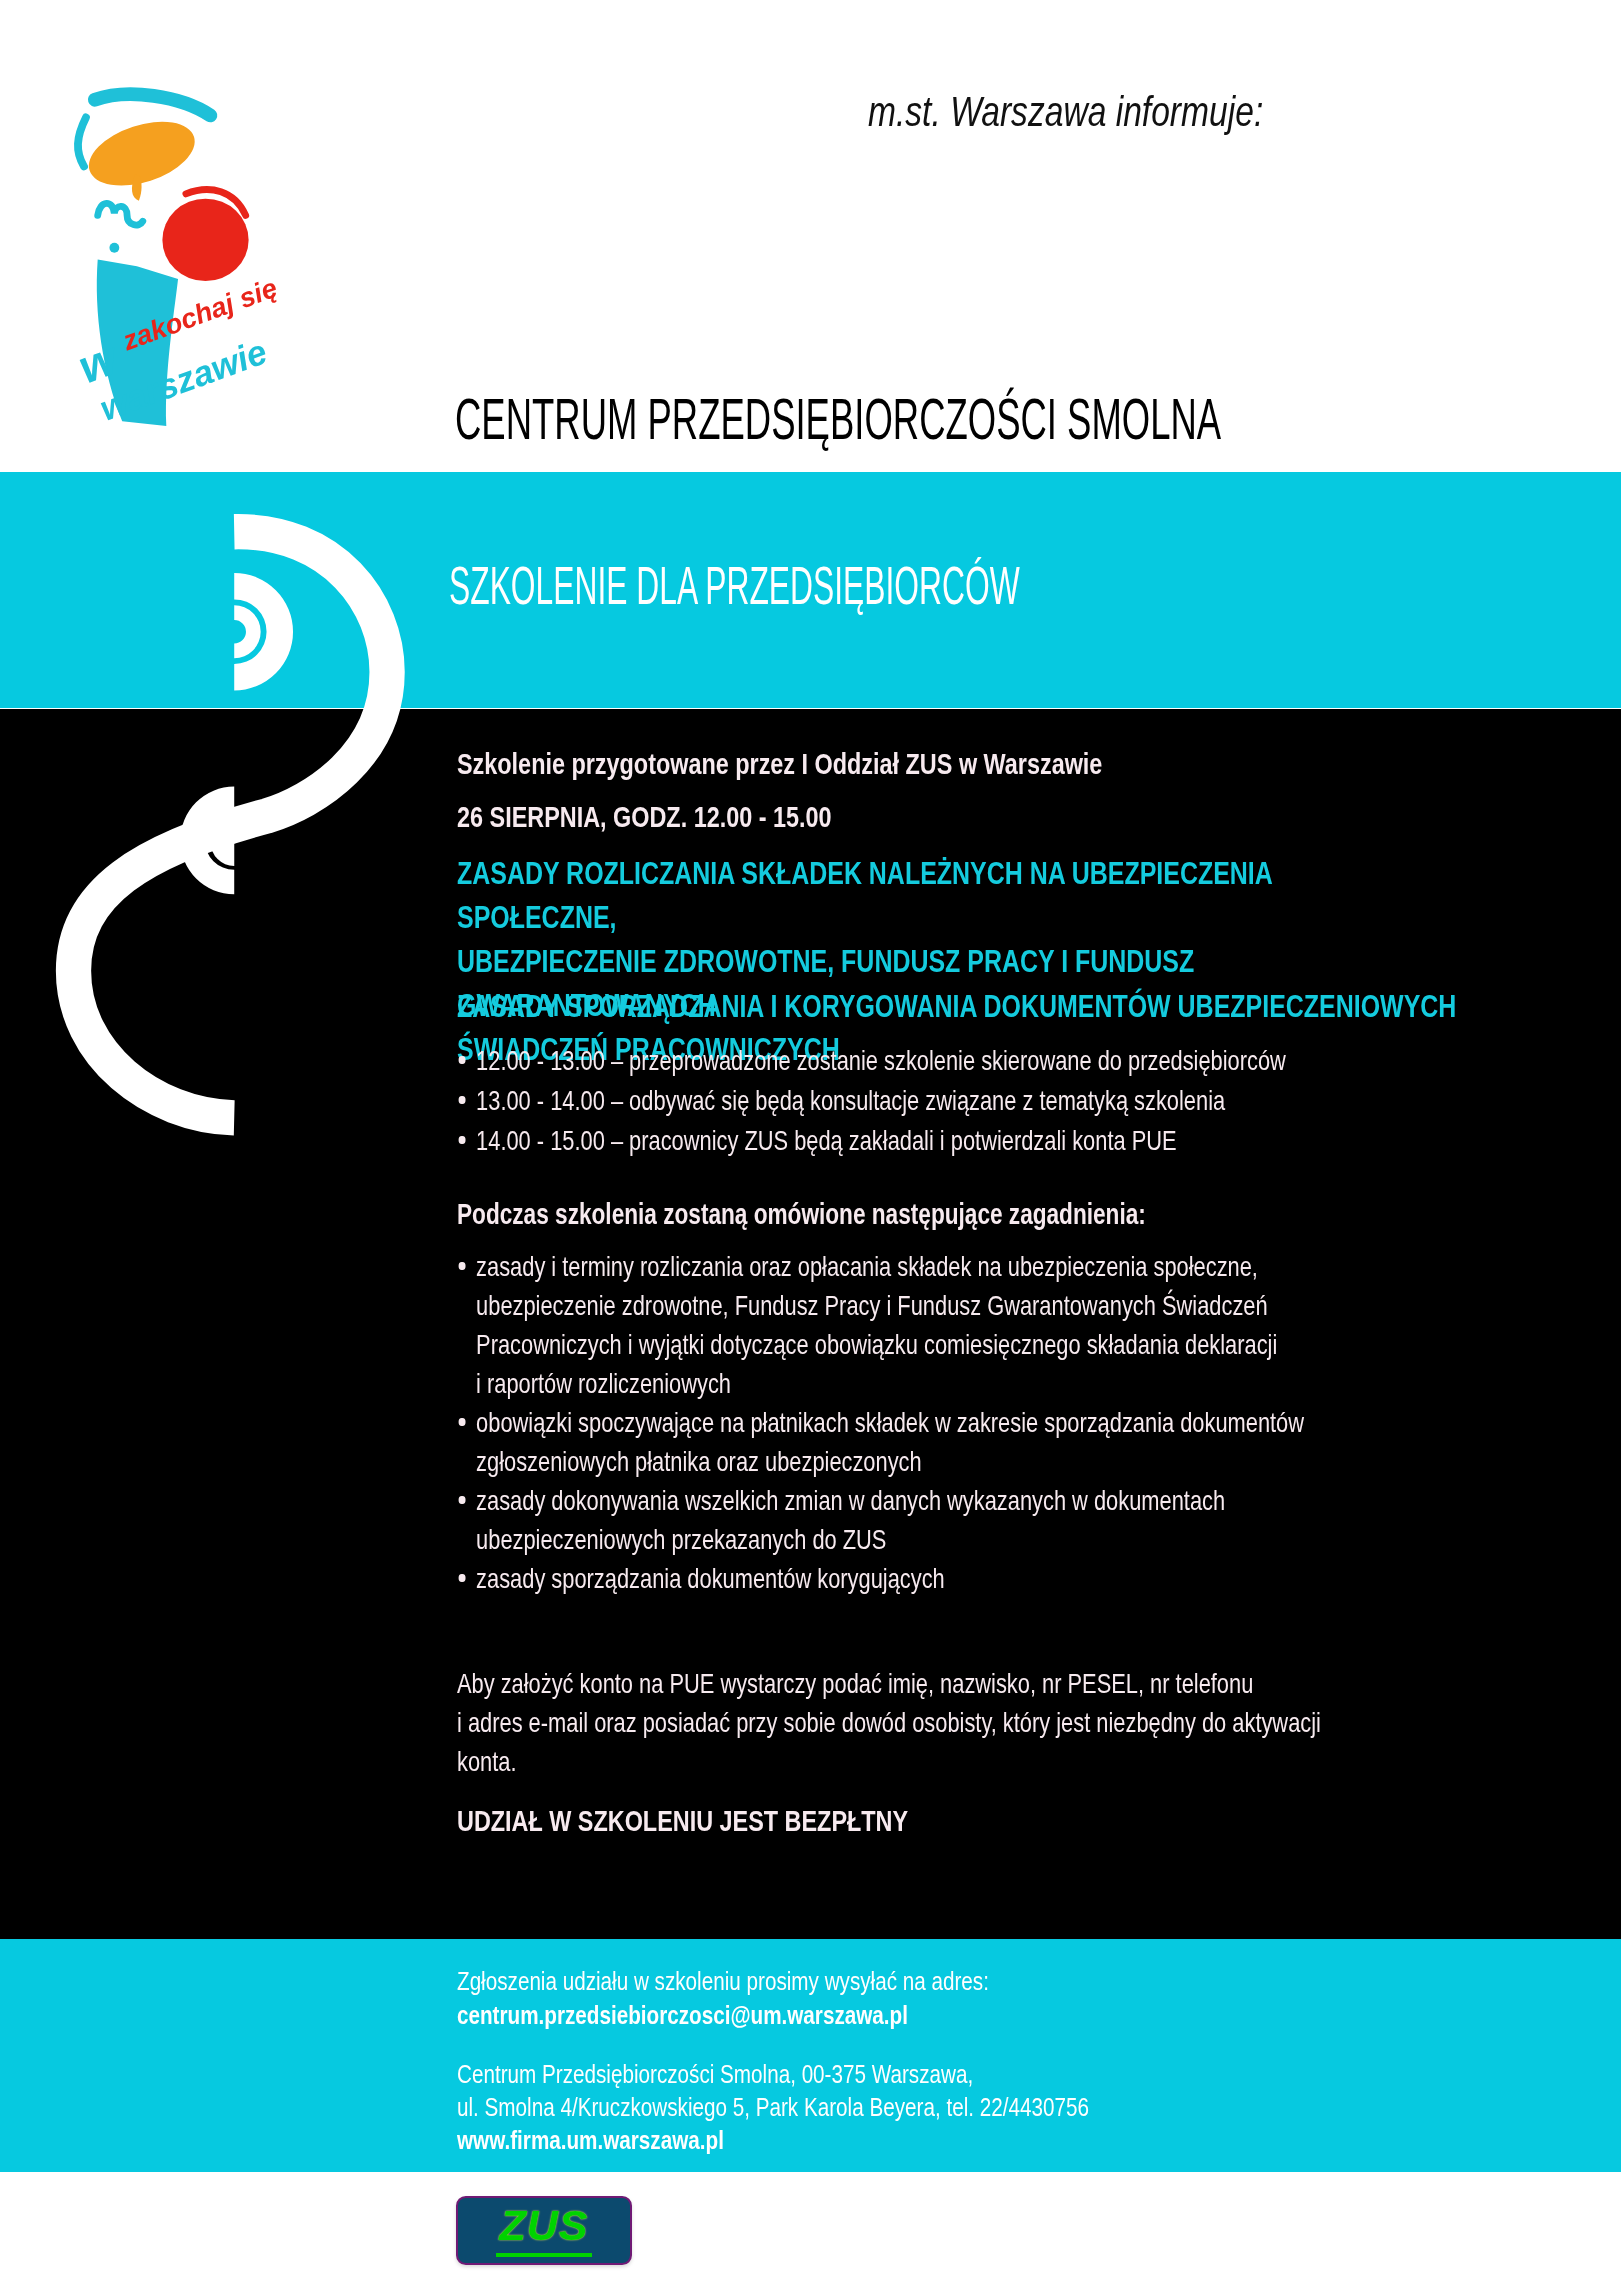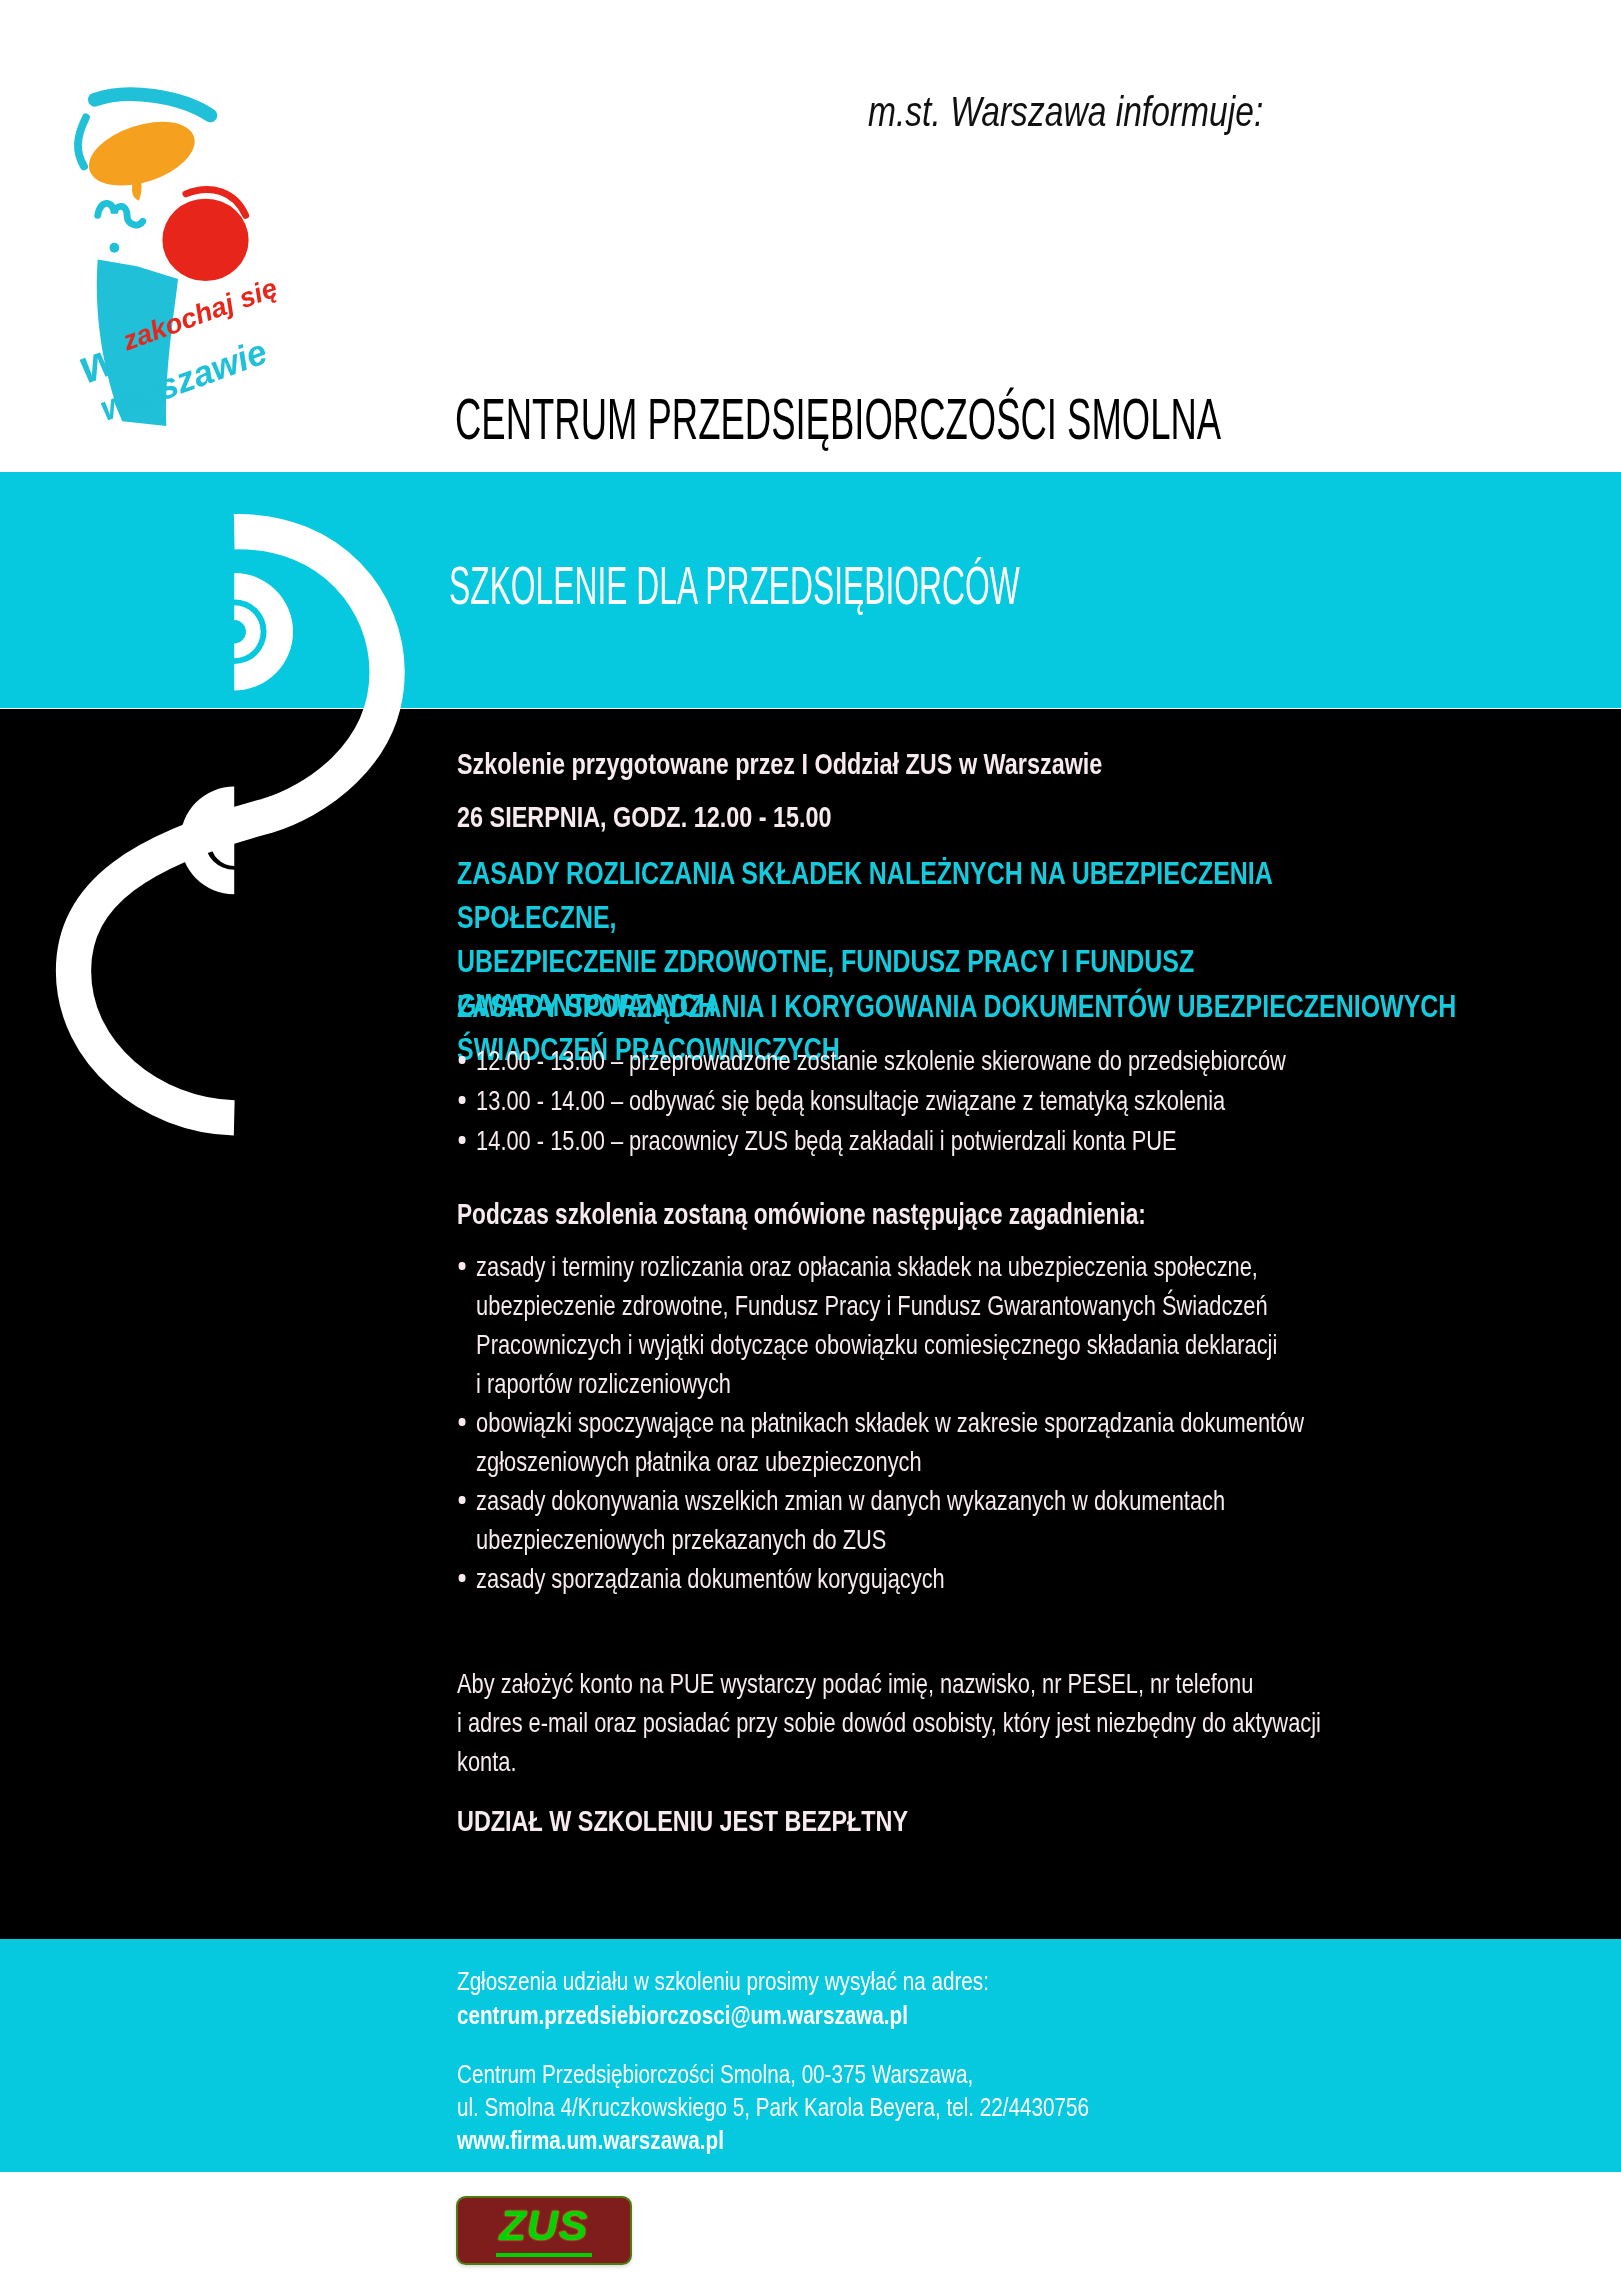--- a/index.html
+++ b/index.html
@@ -32,22 +32,22 @@
   .email{left:457px;top:2000px;font-size:26.5px;color:#fff;}
   .addr{left:457px;top:2058px;font-size:26.5px;line-height:33px;color:#fff;}
   .www{left:457px;top:2125px;font-size:26.5px;color:#fff;}
   .bullet-row{display:flex;align-items:flex-start;}
   .dot{flex:0 0 auto;width:8.8px;height:8.8px;border-radius:50%;background:#f7eaef;
        margin:14.7px 13.7px 0 2px;}
   .bullet-text{white-space:pre-line;}
   svg{position:absolute;transform-origin:0 0;}
   #s-logo{left:0;top:461px;width:441px;height:706px;}
   #city-logo{left:29px;top:39px;width:255px;height:392px;}
-  #zus-badge{position:absolute;left:456px;top:2196px;width:172px;height:65px;background:#7f1d1d;
-     border:2px solid #4d7c0f;border-radius:9.8px;box-shadow:0 2px 3.9px rgba(0,0,0,.15);
+  #zus-badge{position:absolute;left:456px;top:2196px;width:172px;height:65px;background:#0c4a6e;
+     border:2px solid #701a75;border-radius:9.8px;box-shadow:0 2px 3.9px rgba(0,0,0,.15);
      display:flex;align-items:center;justify-content:center;}
   #zus-text{font-size:43px;font-weight:bold;font-style:italic;color:#00d300;
      letter-spacing:1px;line-height:1;padding:0 3.9px 5.9px 3.9px;border-bottom:4.9px solid #00d300;
      text-shadow:0 0 2px #f4f142;}
 </style>
 </head>
 <body>
 
 <div id="canvas">
 

